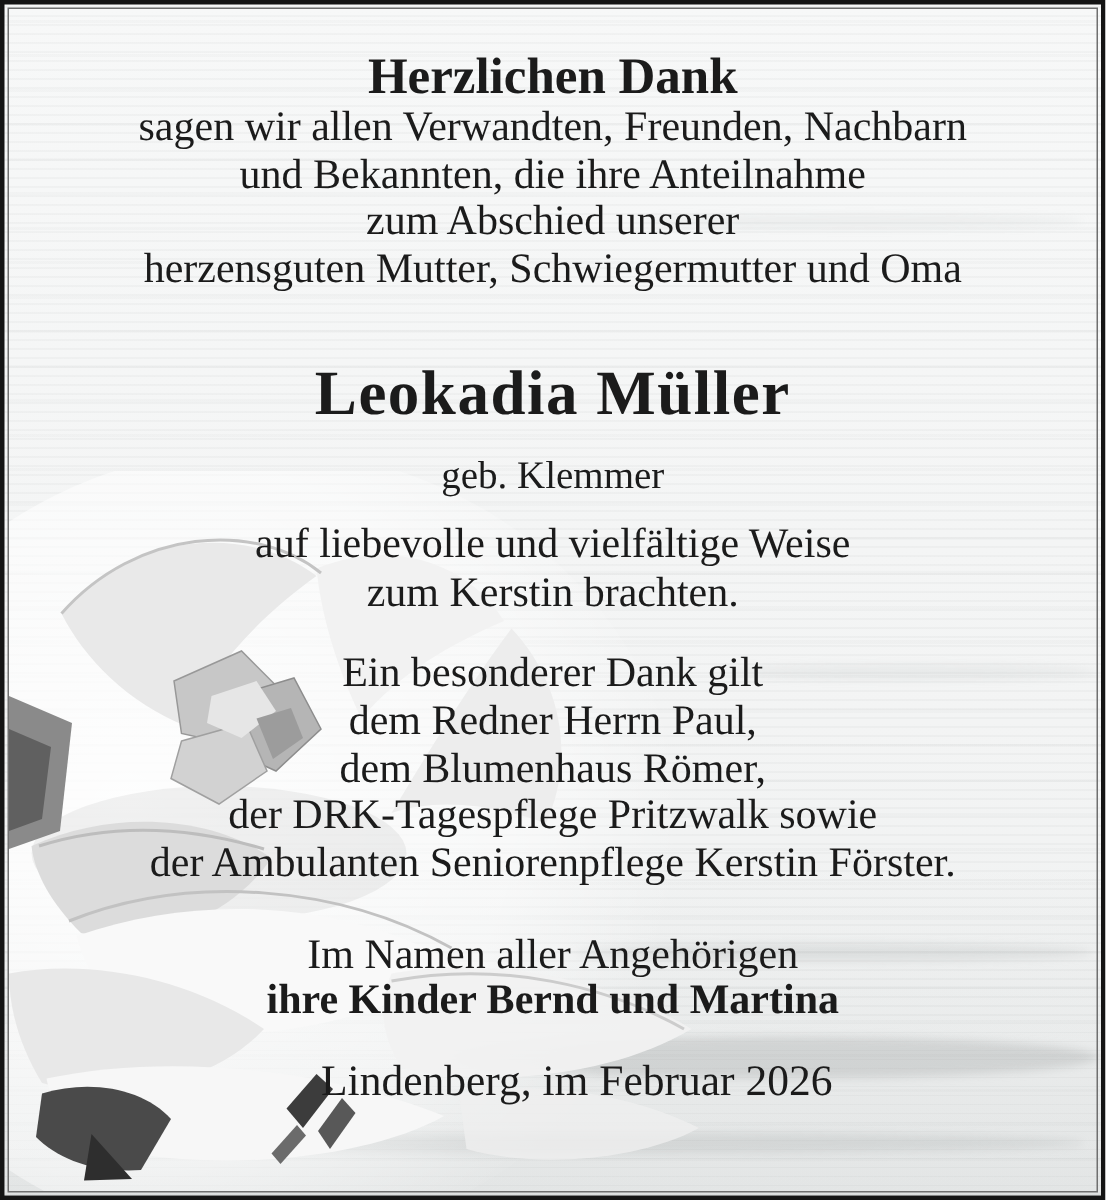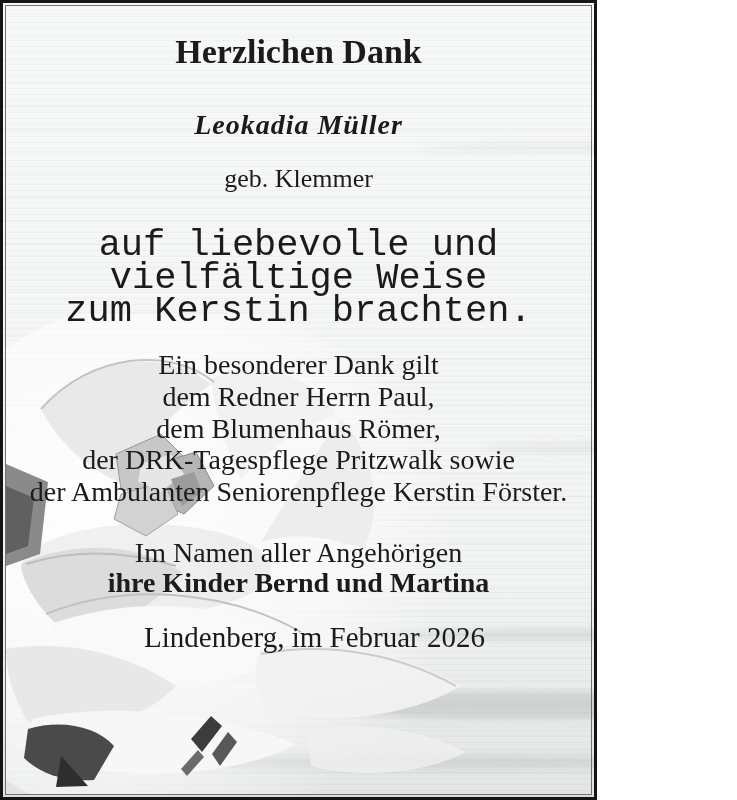--- a/index.html
+++ b/index.html
@@ -2,21 +2,21 @@
 <html><head>
 <meta charset="utf-8">
 <style>
   html, body {
     margin: 0;
     padding: 0;
     background: #ffffff;
   }
   .card {
     position: relative;
-    width: 597px;
+    width: 737px;
     height: 800px;
     box-sizing: border-box;
     border: 3px solid #141414;
     background-color: #f5f6f6;
     background-image:
       repeating-linear-gradient(0deg, rgba(120,125,125,0.05) 0px, rgba(120,125,125,0.05) 1px, rgba(0,0,0,0) 1px, rgba(0,0,0,0) 6px),
       repeating-linear-gradient(0deg, rgba(130,135,135,0.04) 0px, rgba(130,135,135,0.04) 2px, rgba(0,0,0,0) 2px, rgba(0,0,0,0) 23px),
       linear-gradient(180deg, #f7f8f8 0%, #f3f4f4 60%, #eef0f0 100%);
     overflow: hidden;
     font-family: "Liberation Serif", serif;
@@ -66,37 +66,35 @@
     font-size: 34px;
     font-weight: bold;
     line-height: 34px;
   }
   .intro {
     margin-top: 0;
     font-size: 28px;
     line-height: 31.5px;
   }
   .deceased-name {
-    margin-top: 35px;
-    font-size: 28px;
+    margin-top: 47px;
+    font-size: 42px;
     font-weight: bold;
     line-height: 42px;
     letter-spacing: 1px;
-    font-style: italic;
   }
   .maiden-name {
     margin-top: 20px;
     font-size: 26px;
     line-height: 26px;
   }
   .condolence {
-    margin-top: 37px;
-    font-size: 37px;
+    margin-top: 16px;
+    font-size: 28px;
     line-height: 33px;
-    font-family: Liberation Mono, monospace;
   }
   .thanks {
     margin-top: 21px;
     font-size: 28px;
     line-height: 31.8px;
   }
   .signoff {
     margin-top: 30px;
     font-size: 28px;
     line-height: 30px;
@@ -164,20 +162,26 @@
     <path d="M185,425 L205,402 L216,412 L196,438 Z" fill="#3c3c3c"></path>
     <path d="M206,440 L222,418 L231,428 L214,452 Z" fill="#585858"></path>
     <path d="M175,455 L192,436 L198,443 L181,462 Z" fill="#6b6b6b"></path>
   </svg>
 
   <div class="inner-frame"></div>
 
   <div class="content">
     <div class="headline">Herzlichen Dank</div>
 
+    <div class="intro">
+      <div>sagen wir allen Verwandten, Freunden, Nachbarn</div>
+      <div>und Bekannten, die ihre Anteilnahme</div>
+      <div>zum Abschied unserer</div>
+      <div>herzensguten Mutter, Schwiegermutter und Oma</div>
+    </div>
 
     <div class="deceased-name">Leokadia Müller</div>
     <div class="maiden-name">geb. Klemmer</div>
 
     <div class="condolence">
       <div>auf liebevolle und vielfältige Weise</div>
       <div>zum Kerstin brachten.</div>
     </div>
 
     <div class="thanks">

